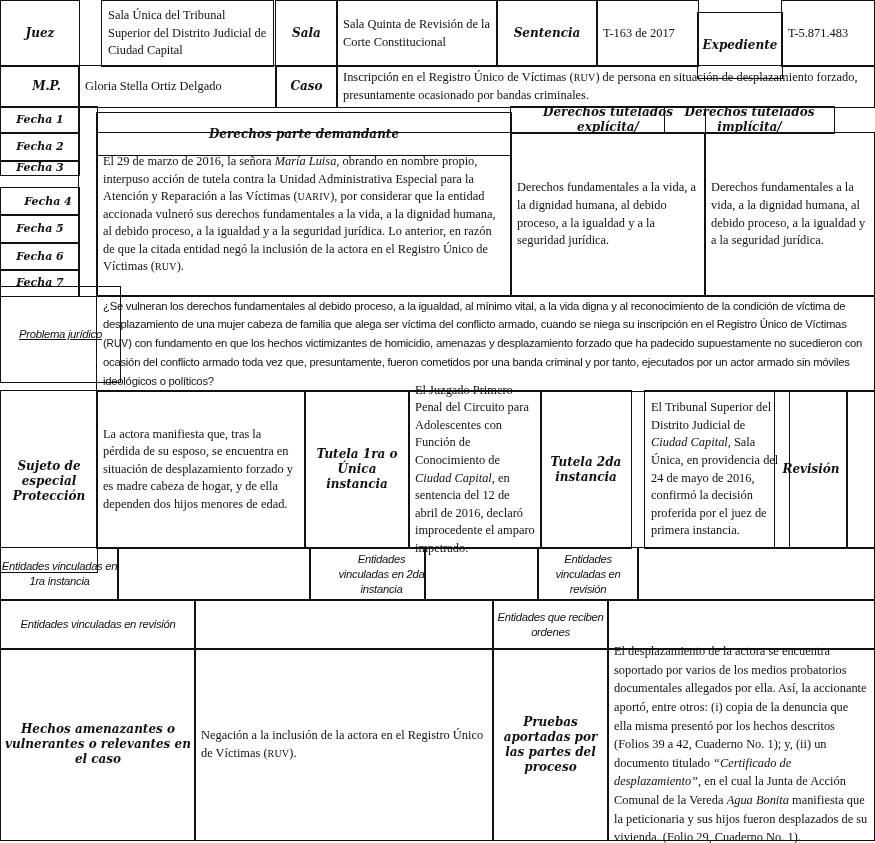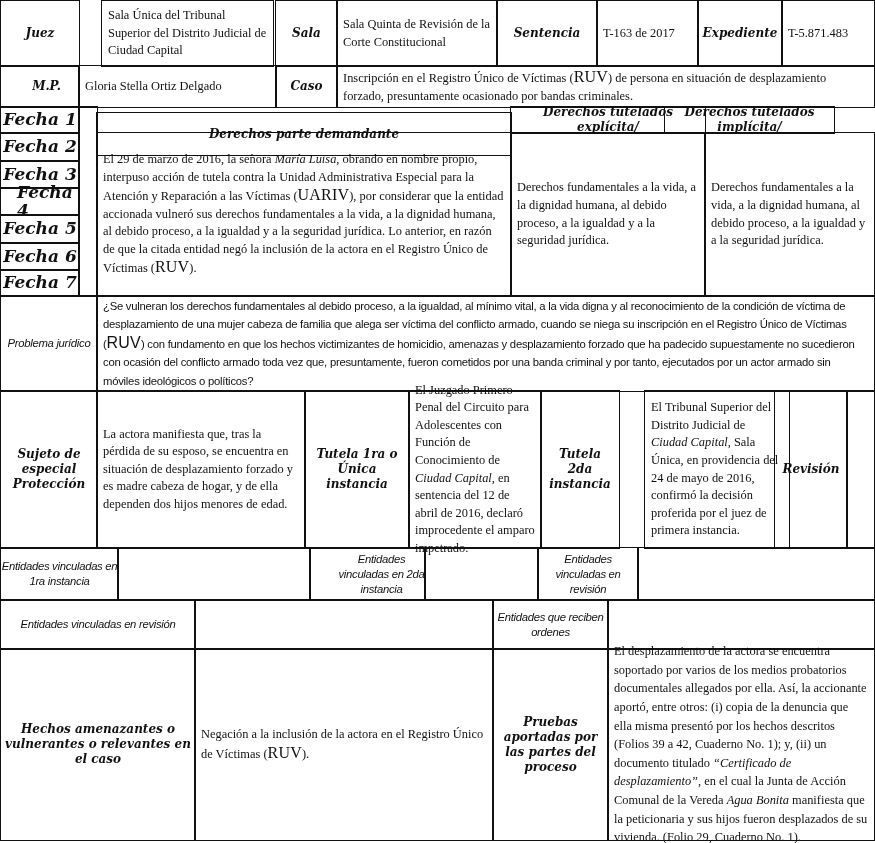--- a/index.html
+++ b/index.html
@@ -7,23 +7,23 @@
          font-family:"Liberation Serif", serif; color:#111; }
   .c { position:absolute; box-sizing:border-box; border:1.5px solid #111;
        margin:0 0 0 0; display:flex; align-items:center; font-size:12.4px; line-height:17.6px; }
   .lbl { justify-content:center; text-align:center; font-style:italic; font-weight:bold;
          font-family:"DejaVu Serif", serif; font-size:12px; line-height:15px; padding:0 4px; }
   .txt { padding:3px 6px; text-align:left; }
   .cond { font-family:"Liberation Sans", sans-serif; font-size:11.3px; line-height:18.5px;
           letter-spacing:-0.25px; padding:3px 6px; }
   .cond-lbl { font-family:"Liberation Sans", sans-serif; font-style:italic; font-weight:normal;
               font-size:11.3px; line-height:15px; justify-content:center; text-align:center; letter-spacing:-0.3px; }
-  .sc { font-size:16px; letter-spacing:0.2px; }
+  .sc { font-size:10px; letter-spacing:0.2px; }
   i { font-style:italic; }
-  .fecha { justify-content:center; font-style:italic; font-weight:bold; font-family:"DejaVu Serif", serif; font-size:17px; }
+  .fecha { justify-content:center; font-style:italic; font-weight:bold; font-family:"DejaVu Serif", serif; font-size:11px; }
 </style>
 </head>
 <body>
 
 <div class="c lbl" style="left:0;top:0;width:80px;height:67px;">
     <span>Juez</span>
   </div>
 <div class="c txt" style="left:78px;top:0;width:173px;height:67px;margin-left:23px;">
     <span>Sala Única del Tribunal Superior del Distrito Judicial de Ciudad Capital</span>
   </div>
@@ -32,21 +32,21 @@
   </div>
 <div class="c txt" style="left:336px;top:0;width:162px;height:67px;">
     <span>Sala Quinta de Revisión de la Corte Constitucional</span>
   </div>
 <div class="c lbl" style="left:496px;top:0;width:102px;height:67px;">
     <span>Sentencia</span>
   </div>
 <div class="c txt" style="left:596px;top:0;width:103px;height:67px;">
     <span>T-163 de 2017</span>
   </div>
-<div class="c lbl" style="left:697px;top:0;width:86px;height:67px;">
+<div class="c lbl" style="left:697px;top:12px;width:86px;height:67px;">
     <span>Expediente</span>
   </div>
 <div class="c txt" style="left:781px;top:0;width:94px;height:67px;">
     <span>T-5.871.483</span>
   </div>
 
 <div class="c lbl" style="left:0;top:65px;width:80px;height:43px;padding-left:17px;">
     <span>M.P.</span>
   </div>
 <div class="c txt" style="left:78px;top:65px;width:199px;height:43px;">
@@ -59,21 +59,21 @@
     <span><span>Inscripción en el Registro Único de Víctimas (</span><span class="sc">RUV</span><span>) de persona en situación de desplazamiento forzado, presuntamente ocasionado por bandas criminales.</span></span>
   </div>
 
 <div id="fechas">
     <div class="c fecha" style="left: 0px; top: 106px; width: 80px; height: 28px;">
       <span>Fecha 1</span>
     </div>
     <div class="c fecha" style="left: 0px; top: 132px; width: 80px; height: 30px;">
       <span>Fecha 2</span>
     </div>
-    <div class="c fecha" style="left: 0px; top: 160px; width: 80px; height: 29px;">
+    <div class="c fecha" style="left: 0px; top: 160px; width: 80px; height: 16px;">
       <span>Fecha 3</span>
     </div>
     <div class="c fecha" style="left: 0px; top: 187px; width: 80px; height: 29px; padding-left: 16px;">
       <span>Fecha 4</span>
     </div>
     <div class="c fecha" style="left: 0px; top: 214px; width: 80px; height: 30px;">
       <span>Fecha 5</span>
     </div>
     <div class="c fecha" style="left: 0px; top: 242px; width: 80px; height: 29px;">
       <span>Fecha 6</span>
@@ -97,40 +97,40 @@
 <div class="c txt" style="left:96px;top:132px;width:416px;height:165px;">
     <span><span>El 29 de marzo de 2016, la señora </span><i>María Luisa</i><span>, obrando en nombre propio, interpuso acción de tutela contra la Unidad Administrativa Especial para la Atención y Reparación a las Víctimas (</span><span class="sc">UARIV</span><span>), por considerar que la entidad accionada vulneró sus derechos fundamentales a la vida, a la dignidad humana, al debido proceso, a la igualdad y a la seguridad jurídica. Lo anterior, en razón de que la citada entidad negó la inclusión de la actora en el Registro Único de Víctimas (</span><span class="sc">RUV</span><span>).</span></span>
   </div>
 <div class="c txt" style="left:510px;top:132px;width:196px;height:165px;">
     <span>Derechos fundamentales a la vida, a la dignidad humana, al debido proceso, a la igualdad y a la seguridad jurídica.</span>
   </div>
 <div class="c txt" style="left:704px;top:132px;width:171px;height:165px;">
     <span>Derechos fundamentales a la vida, a la dignidad humana, al debido proceso, a la igualdad y a la seguridad jurídica.</span>
   </div>
 
-<div class="c cond-lbl" style="left:0;top:295px;width:98px;height:97px;">
+<div class="c cond-lbl" style="left:0;top:286px;width:121px;height:97px;text-decoration:underline;">
     <span>Problema jurídico</span>
   </div>
 <div class="c cond" style="left:96px;top:295px;width:779px;height:97px;">
     <span><span>¿Se vulneran los derechos fundamentales al debido proceso, a la igualdad, al mínimo vital, a la vida digna y al reconocimiento de la condición de víctima de desplazamiento de una mujer cabeza de familia que alega ser víctima del conflicto armado, cuando se niega su inscripción en el Registro Único de Víctimas (</span><span class="sc">RUV</span><span>) con fundamento en que los hechos victimizantes de homicidio, amenazas y desplazamiento forzado que ha padecido supuestamente no sucedieron con ocasión del conflicto armado toda vez que, presuntamente, fueron cometidos por una banda criminal y por tanto, ejecutados por un actor armado sin móviles ideológicos o políticos?</span></span>
   </div>
 
-<div class="c lbl" style="left:0;top:390px;width:98px;height:159px;">
+<div class="c lbl" style="left:0;top:390px;width:98px;height:183px;">
     <span>Sujeto de especial Protección</span>
   </div>
 <div class="c txt" style="left:96px;top:390px;width:210px;height:159px;">
     <span>La actora manifiesta que, tras la pérdida de su esposo, se encuentra en situación de desplazamiento forzado y es madre cabeza de hogar, y de ella dependen dos hijos menores de edad.</span>
   </div>
 <div class="c lbl" style="left:304px;top:390px;width:106px;height:159px;">
     <span>Tutela 1ra o Única instancia</span>
   </div>
 <div class="c txt" style="left:408px;top:390px;width:134px;height:159px;">
     <span><span>El Juzgado Primero Penal del Circuito para Adolescentes con Función de Conocimiento de </span><i>Ciudad Capital</i><span>, en sentencia del 12 de abril de 2016, declaró improcedente el amparo impetrado.</span></span>
   </div>
-<div class="c lbl" style="left:540px;top:390px;width:80px;height:159px;text-align:center;">
+<div class="c lbl" style="left:540px;top:390px;width:92px;height:159px;text-align:center;">
     <span>Tutela 2da instancia</span>
   </div>
 <div class="c txt" style="left:644px;top:390px;width:146px;height:159px;">
     <span><span>El Tribunal Superior del Distrito Judicial de </span><i>Ciudad Capital</i><span>, Sala Única, en providencia del 24 de mayo de 2016, confirmó la decisión proferida por el juez de primera instancia.</span></span>
   </div>
 <div class="c lbl" style="left:774px;top:390px;width:74px;height:159px;">
     <span>Revisión</span>
   </div>
 <div class="c txt" style="left:846px;top:390px;width:29px;height:159px;">
     <span></span>

